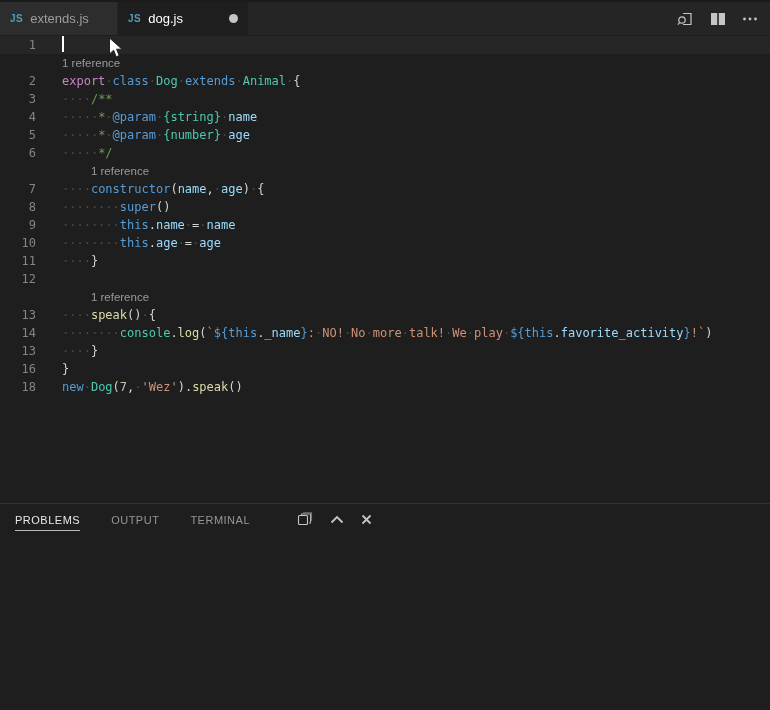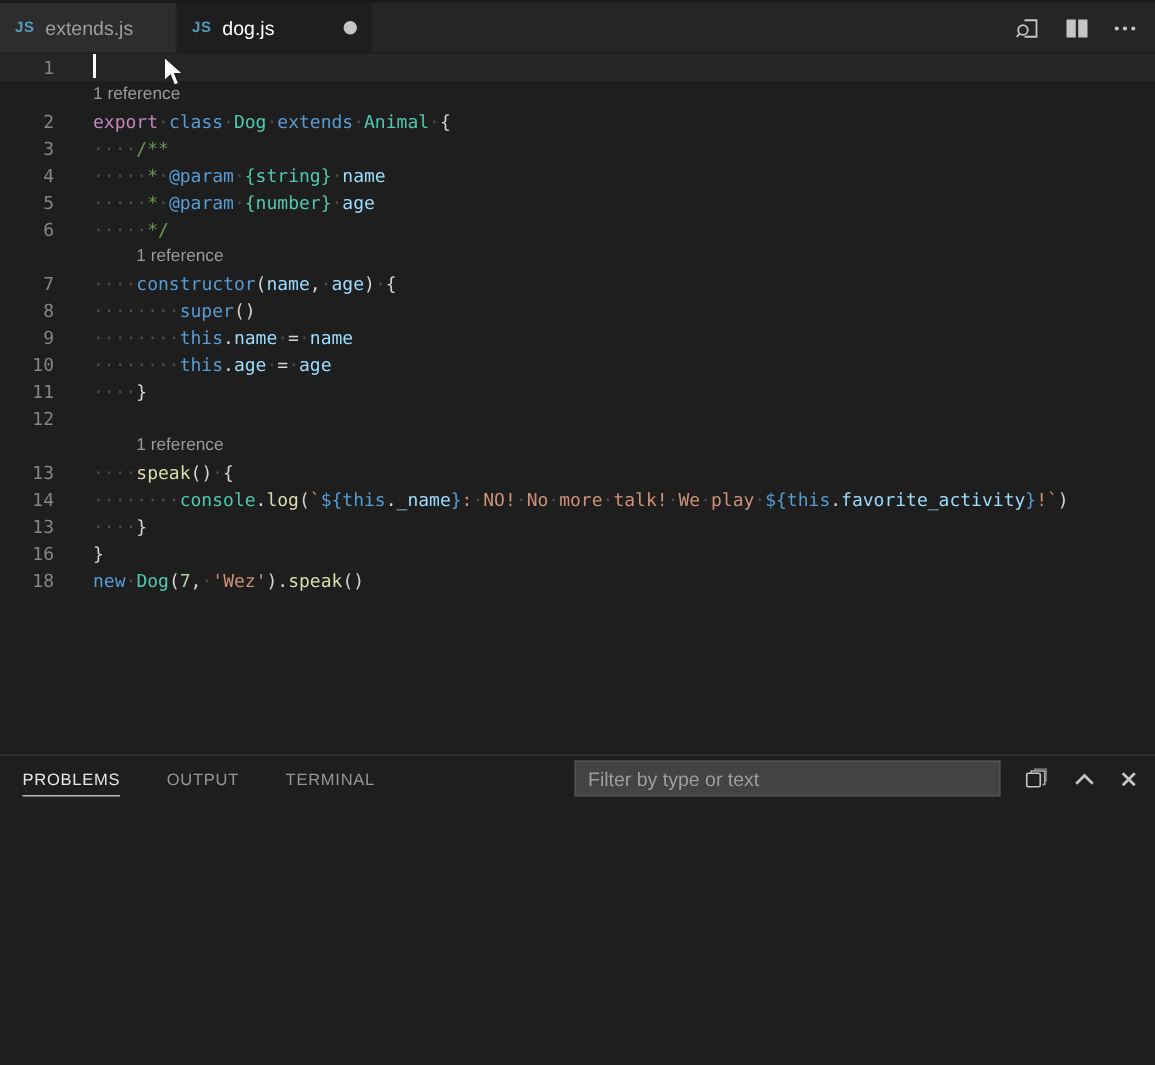--- a/index.html
+++ b/index.html
@@ -153,21 +153,20 @@
     <svg width="16" height="22" viewBox="0 0 16 22">
       <path d="M1.5 1 L1.5 17 L5.6 13.2 L8.2 19.8 L11.2 18.6 L8.6 12.2 L14 12.2 Z" fill="#ffffff" stroke="#222222" stroke-width="1"></path>
     </svg>
   </div>
 
   <div class="panel">
     <div class="panel-header">
       <span class="panel-tab active">PROBLEMS</span>
       <span class="panel-tab">OUTPUT</span>
       <span class="panel-tab">TERMINAL</span>
-      <input class="filter-input" type="text" placeholder="Filter by type or text" style="">
       <div class="panel-icons">
         <span>
           <svg width="16" height="16" viewBox="0 0 16 16" fill="none" stroke="currentColor" stroke-width="1.1">
             <rect x="1.5" y="4.5" width="9" height="9" rx="1"></rect>
             <path d="M4.5 4.5 v-1.5 h9 v9 h-1.5" opacity="0.85"></path>
             <path d="M6.8 3 v-1.3 h7.7 v7.7 h-1.3" opacity="0.5"></path>
           </svg>
         </span>
         <span>
           <svg width="14" height="9" viewBox="0 0 14 9" fill="none" stroke="currentColor" stroke-width="1.8">

